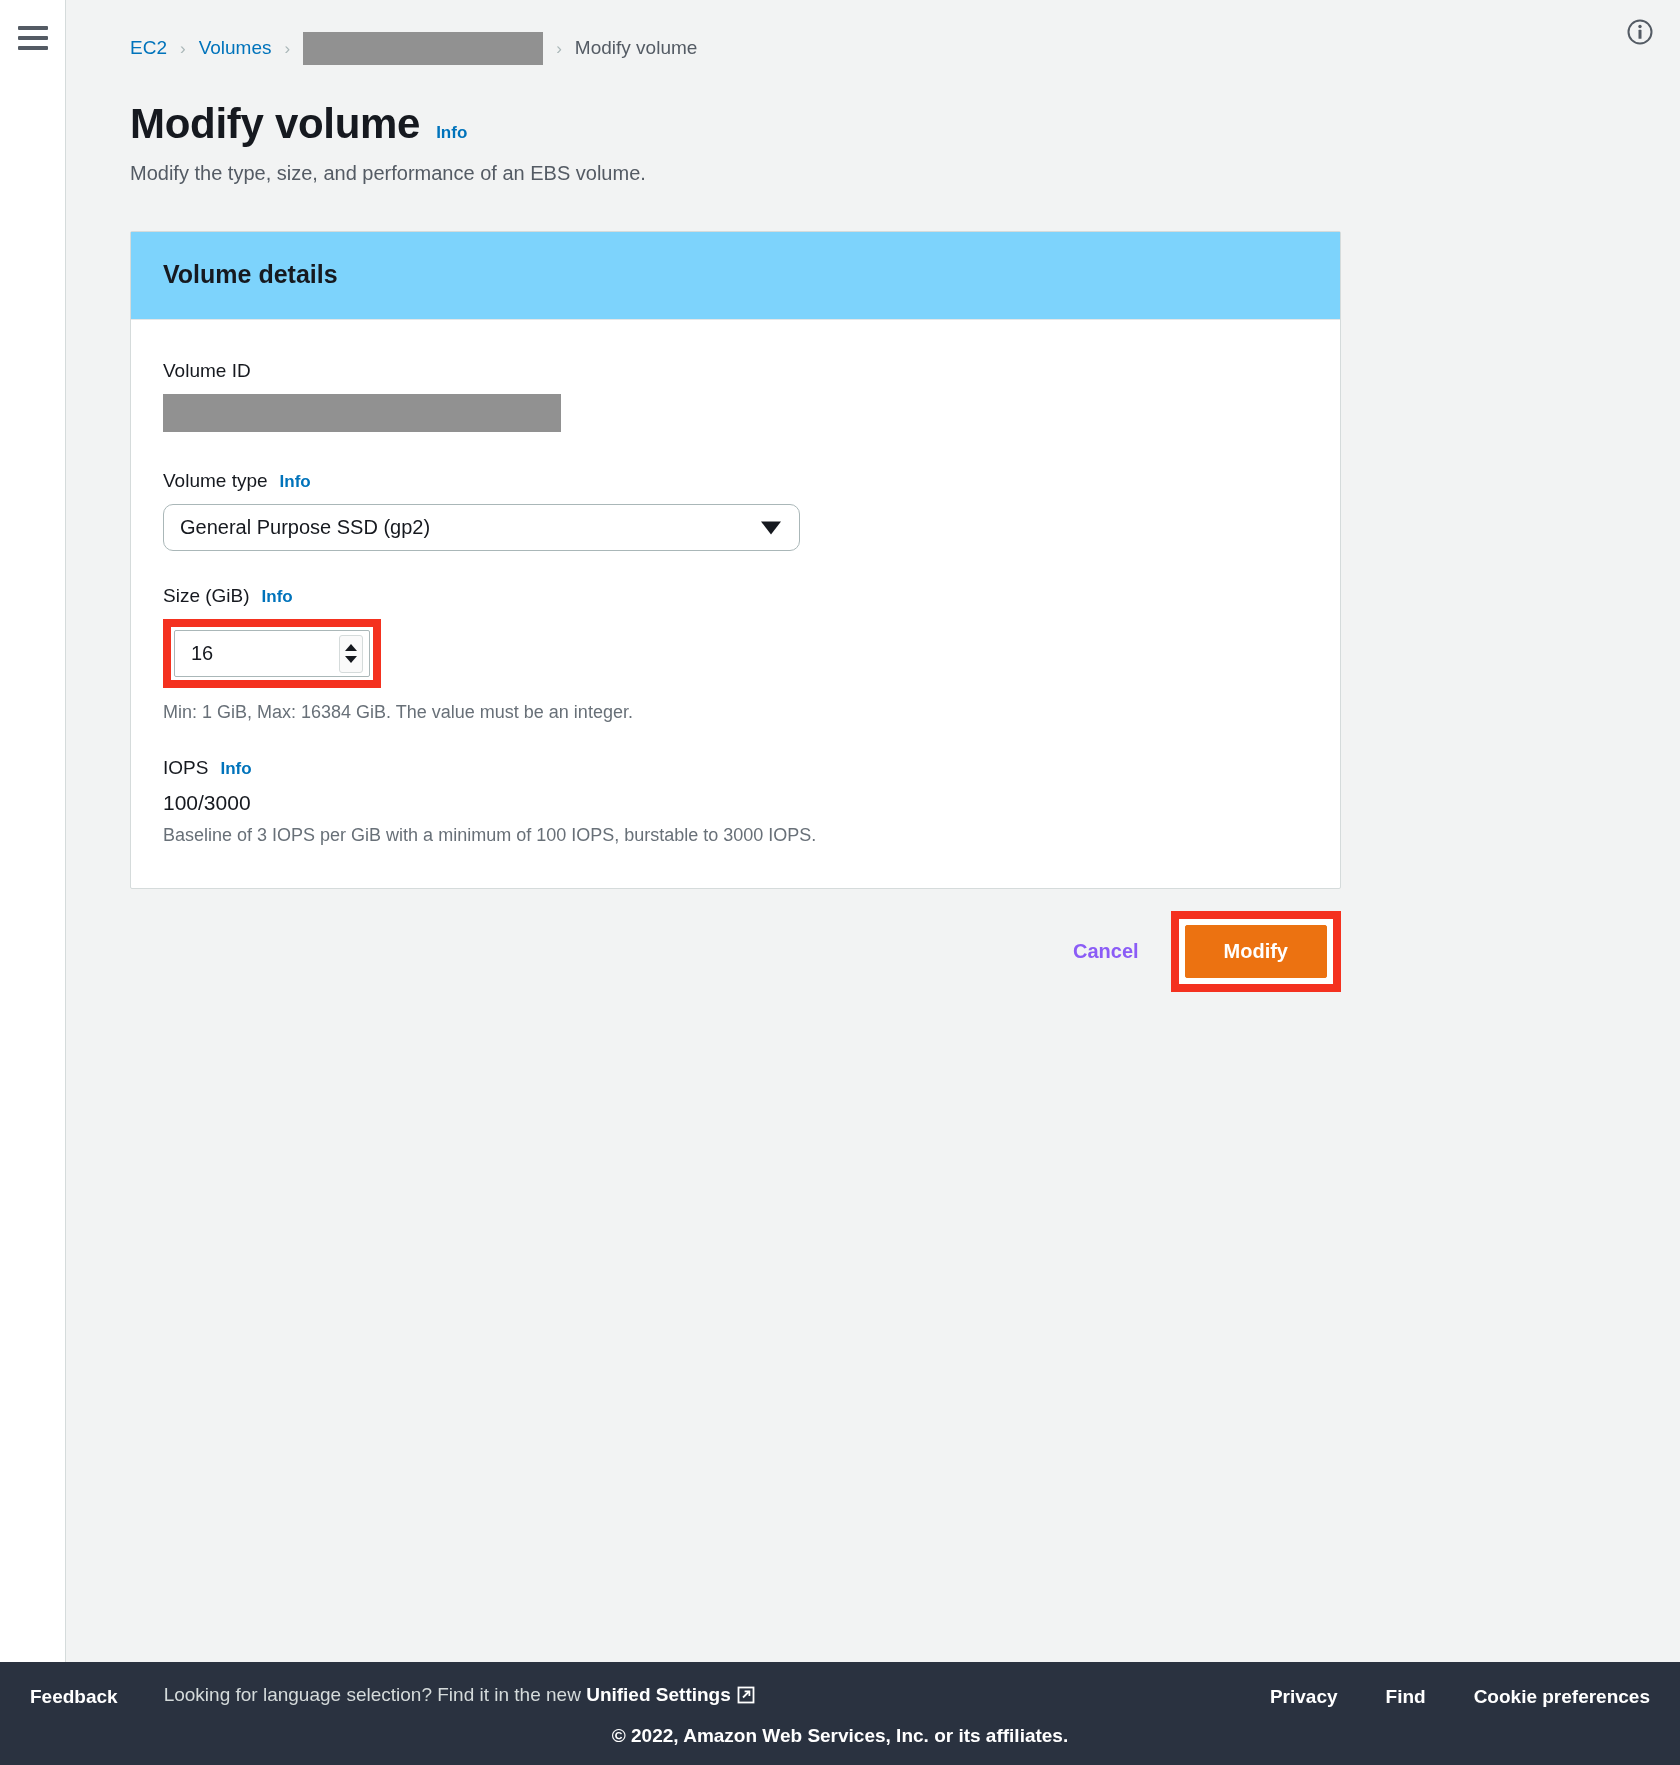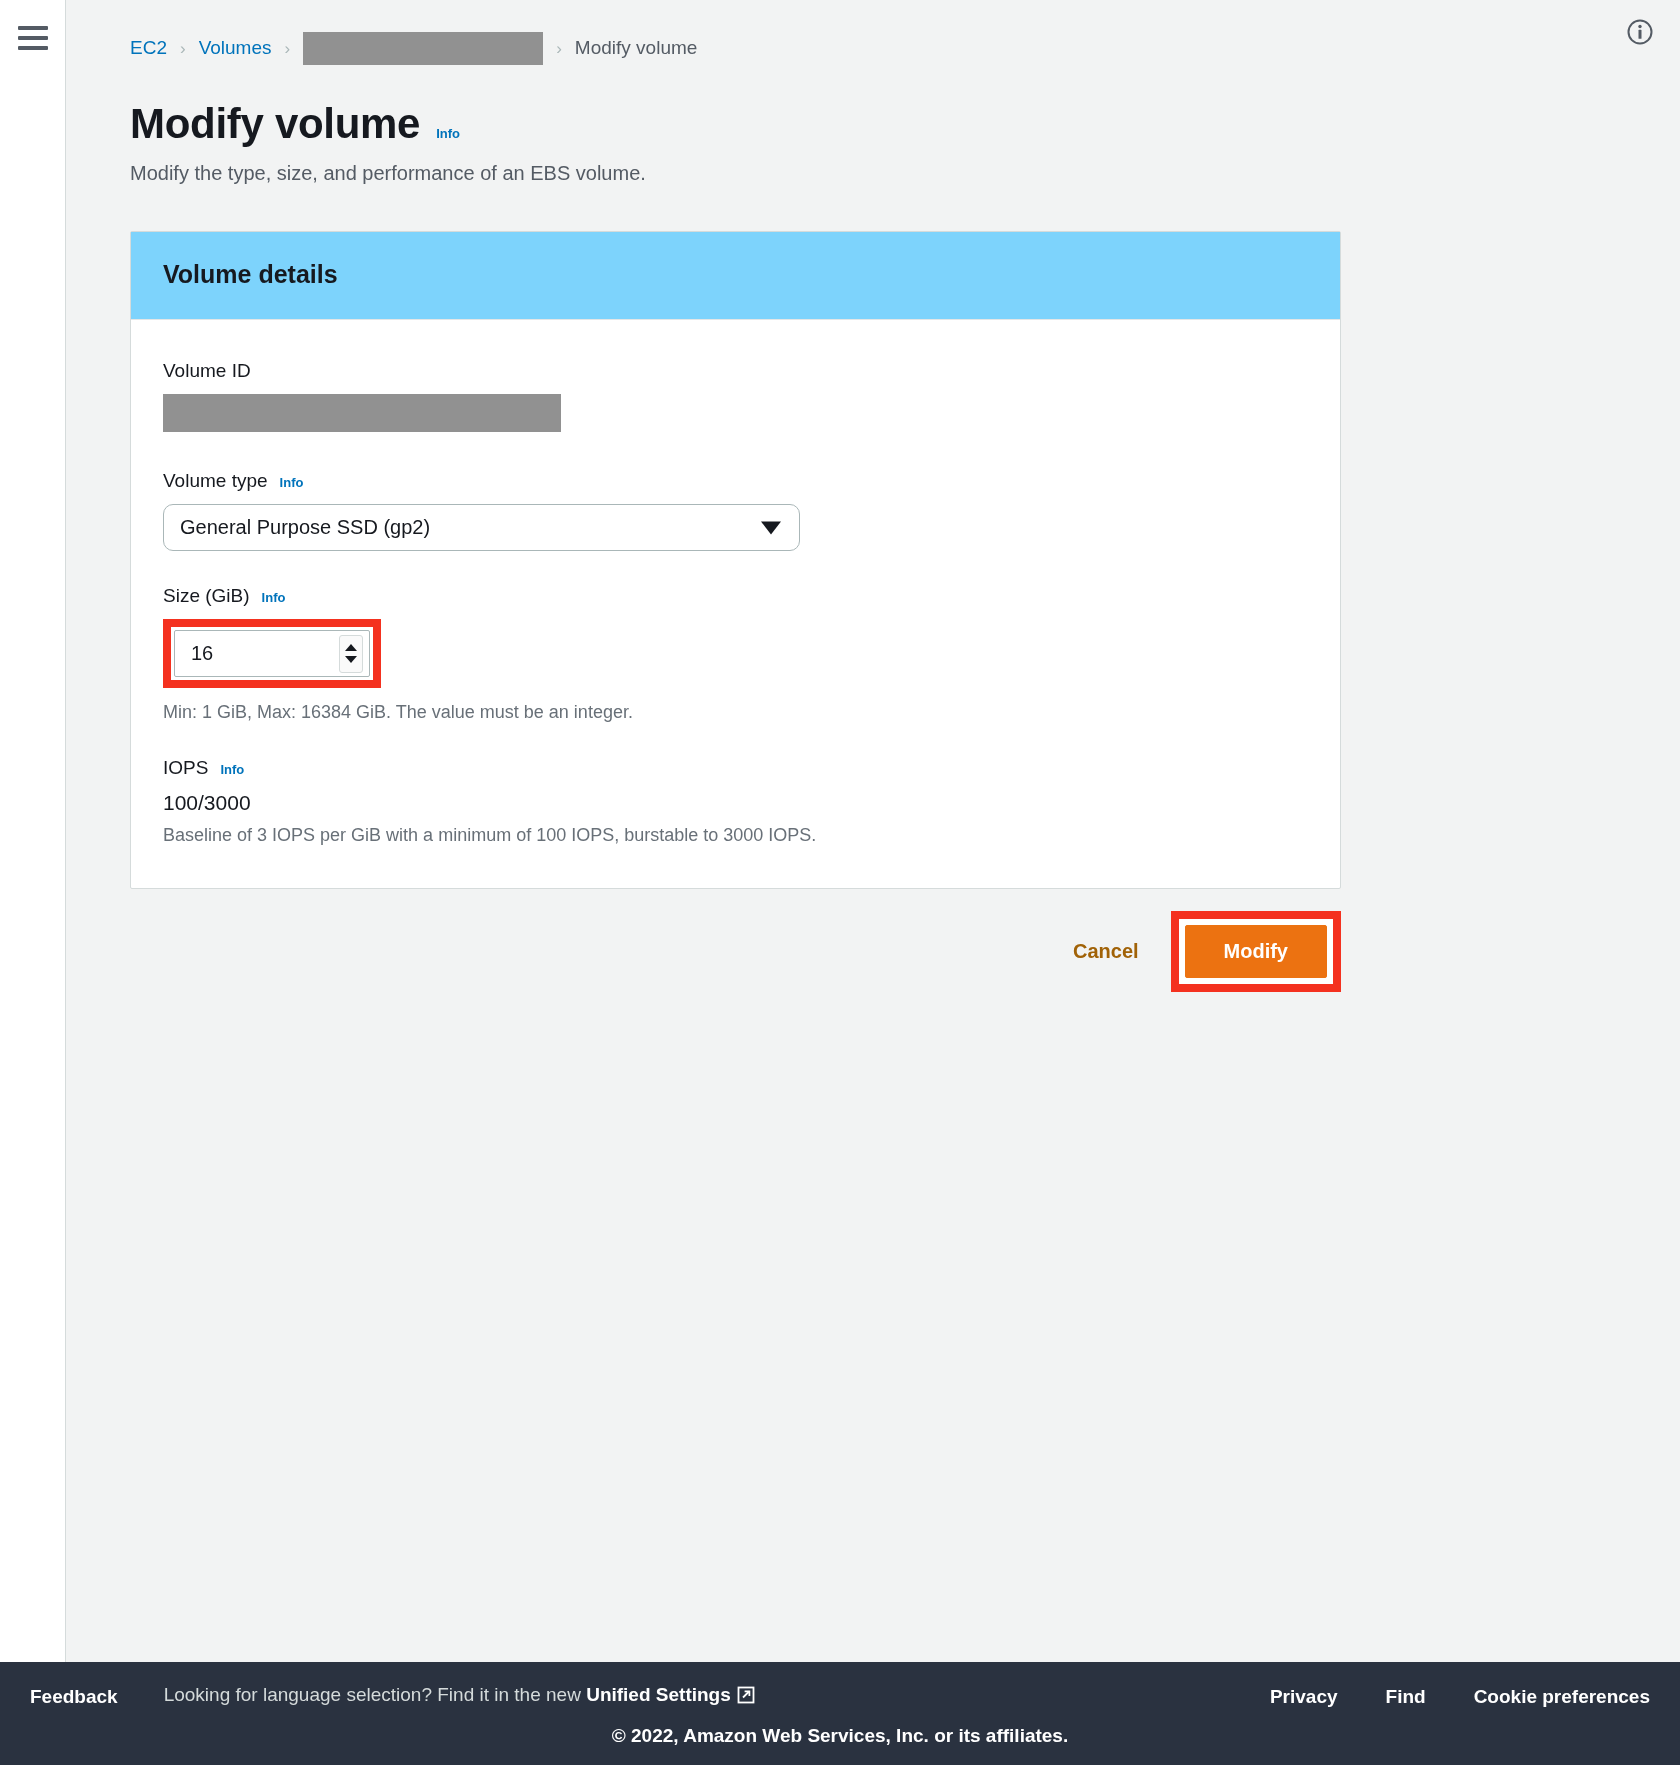--- a/index.html
+++ b/index.html
@@ -104,21 +104,21 @@
     margin-bottom: 14px;
   }
   h1.page-title {
     font-size: 42px;
     font-weight: 700;
     color: #16191f;
     letter-spacing: -0.3px;
   }
   .info-link {
     color: #0073bb;
-    font-size: 13px;
+    font-size: 17px;
     font-weight: 700;
     text-decoration: none;
     cursor: pointer;
   }
   .page-desc {
     font-size: 20px;
     color: #545b64;
     margin-bottom: 46px;
   }
   
@@ -246,21 +246,21 @@
     width: 1211px;
     display: flex;
     align-items: center;
     justify-content: flex-end;
     margin-top: 22px;
     gap: 8px;
   }
   .btn-cancel {
     font-size: 20px;
     font-weight: 700;
-    color: #a16207;
+    color: #8b5cf6;
     background: transparent;
     border: none;
     padding: 14px 24px;
     cursor: pointer;
     font-family: inherit;
   }
   .annot-btn {
     border: 8px solid #f4311f;
     padding: 6px;
     background: #ffffff;

